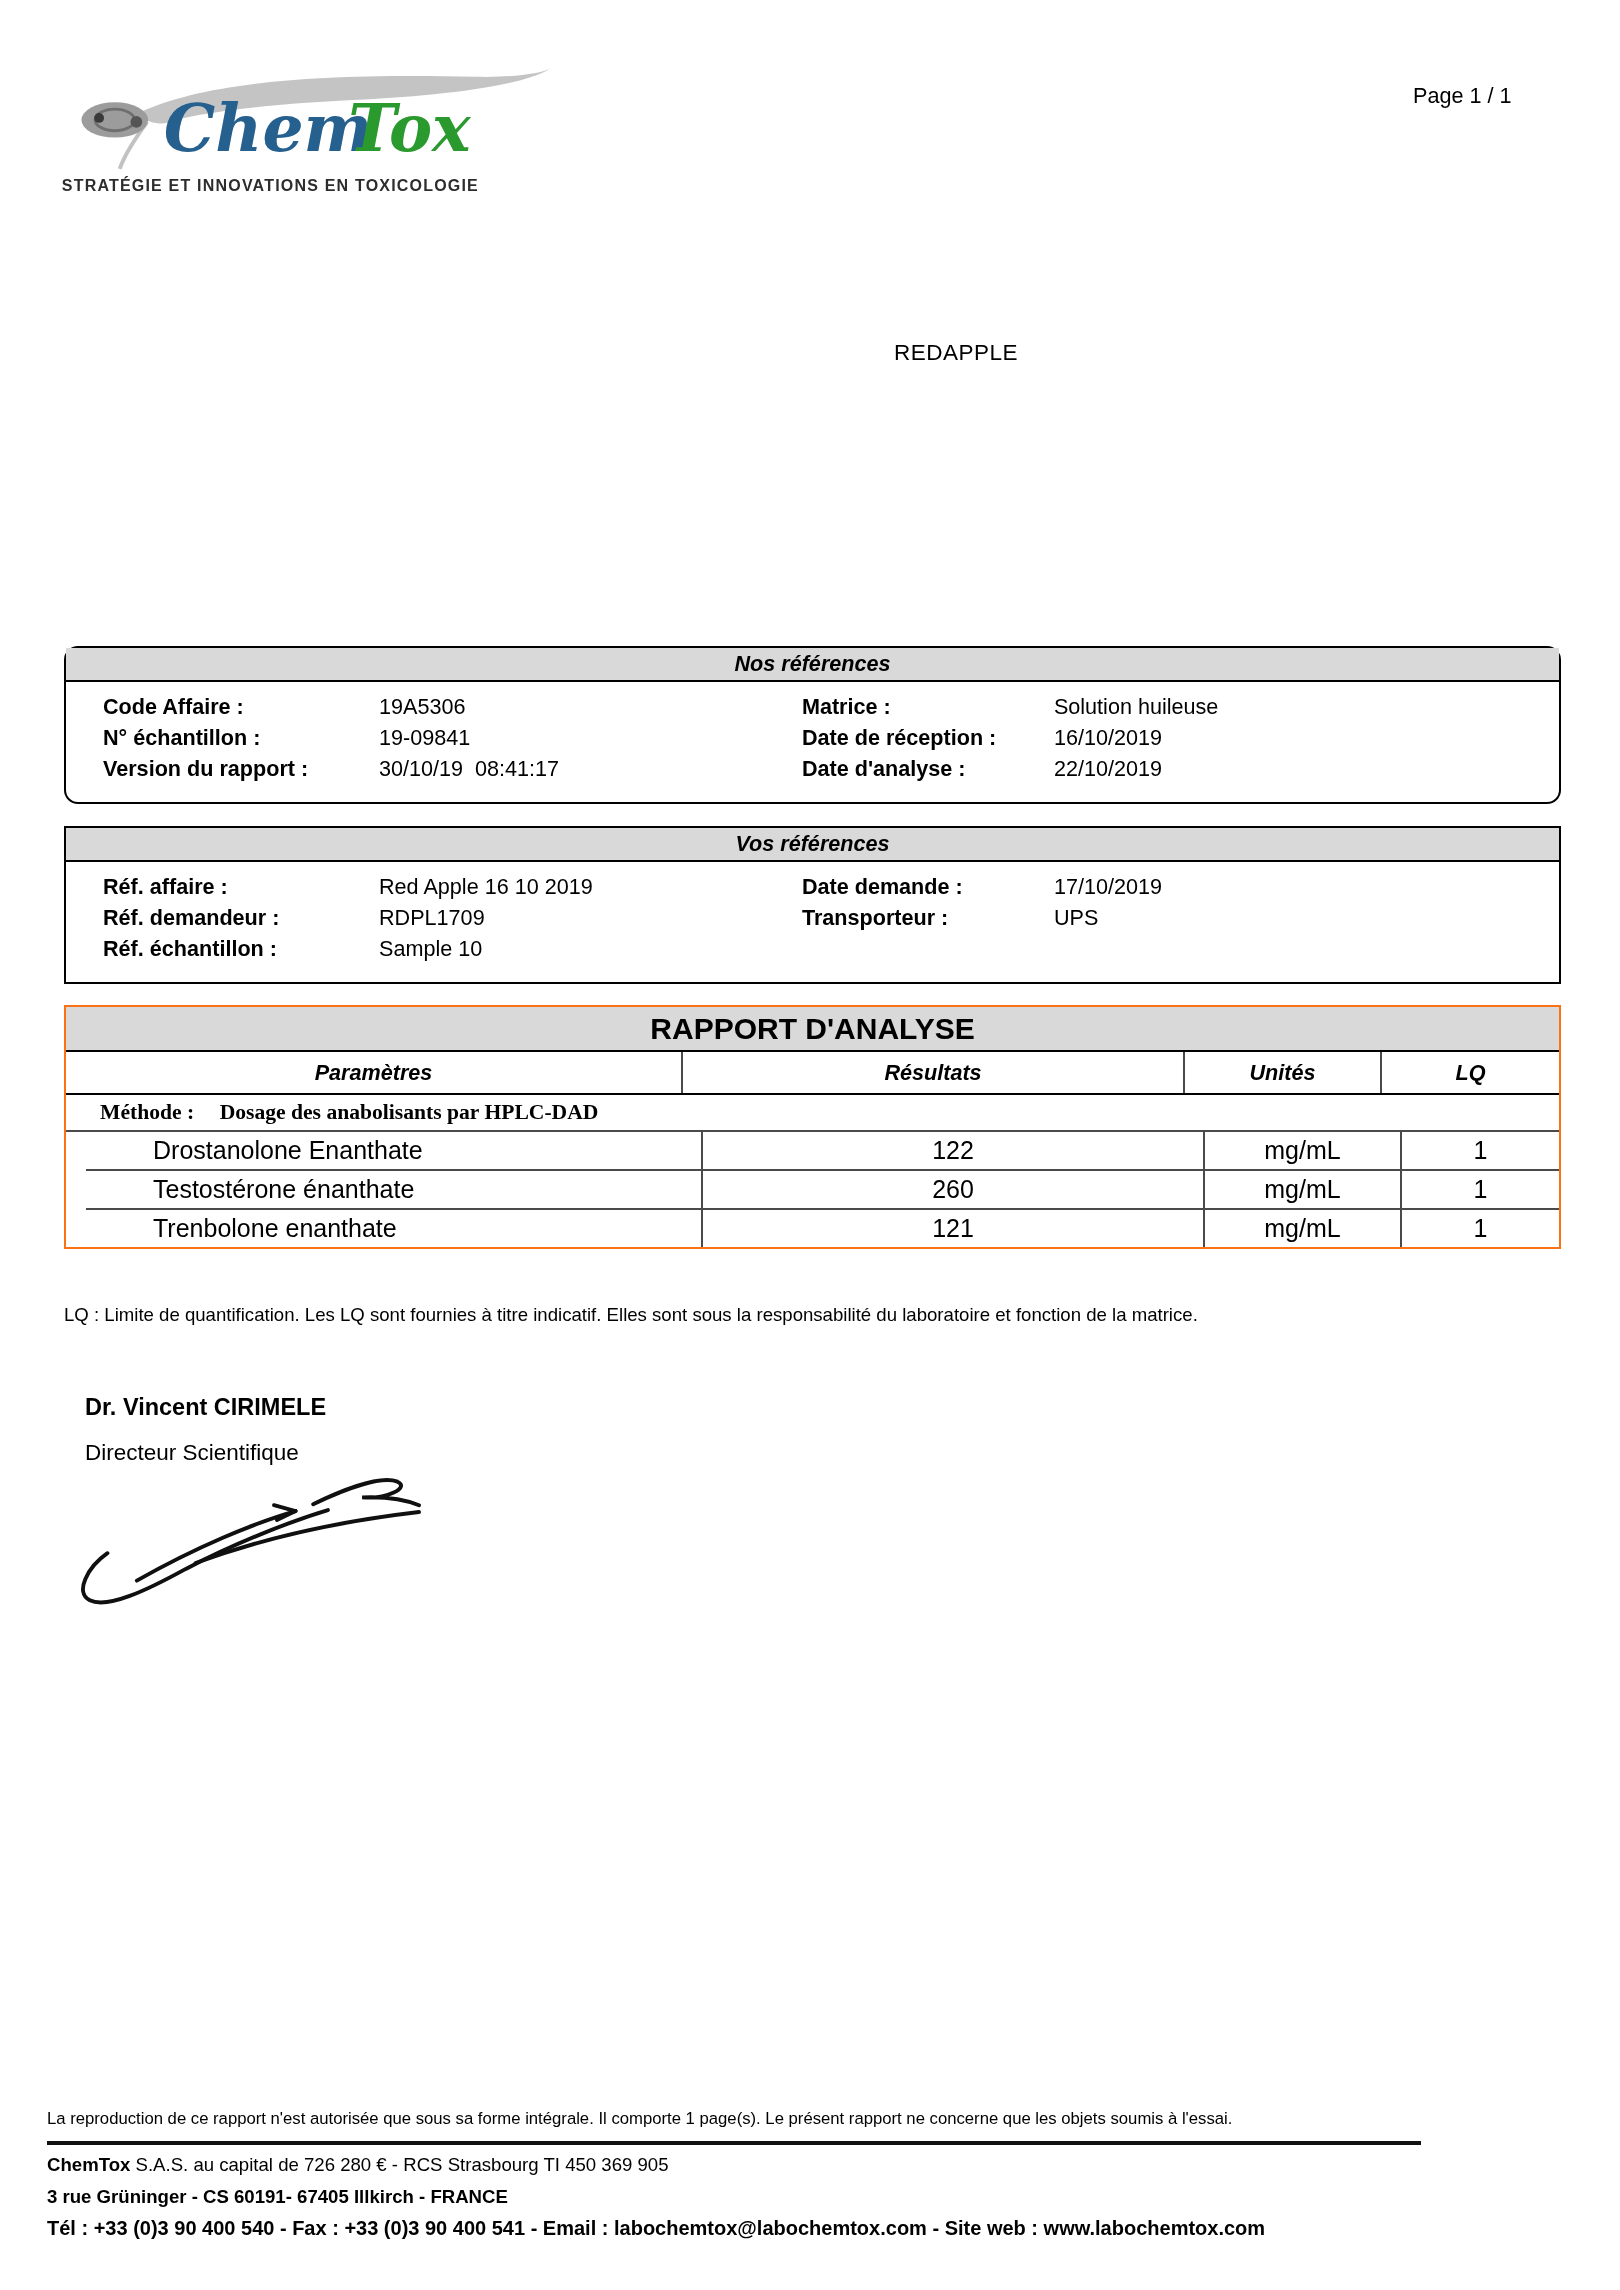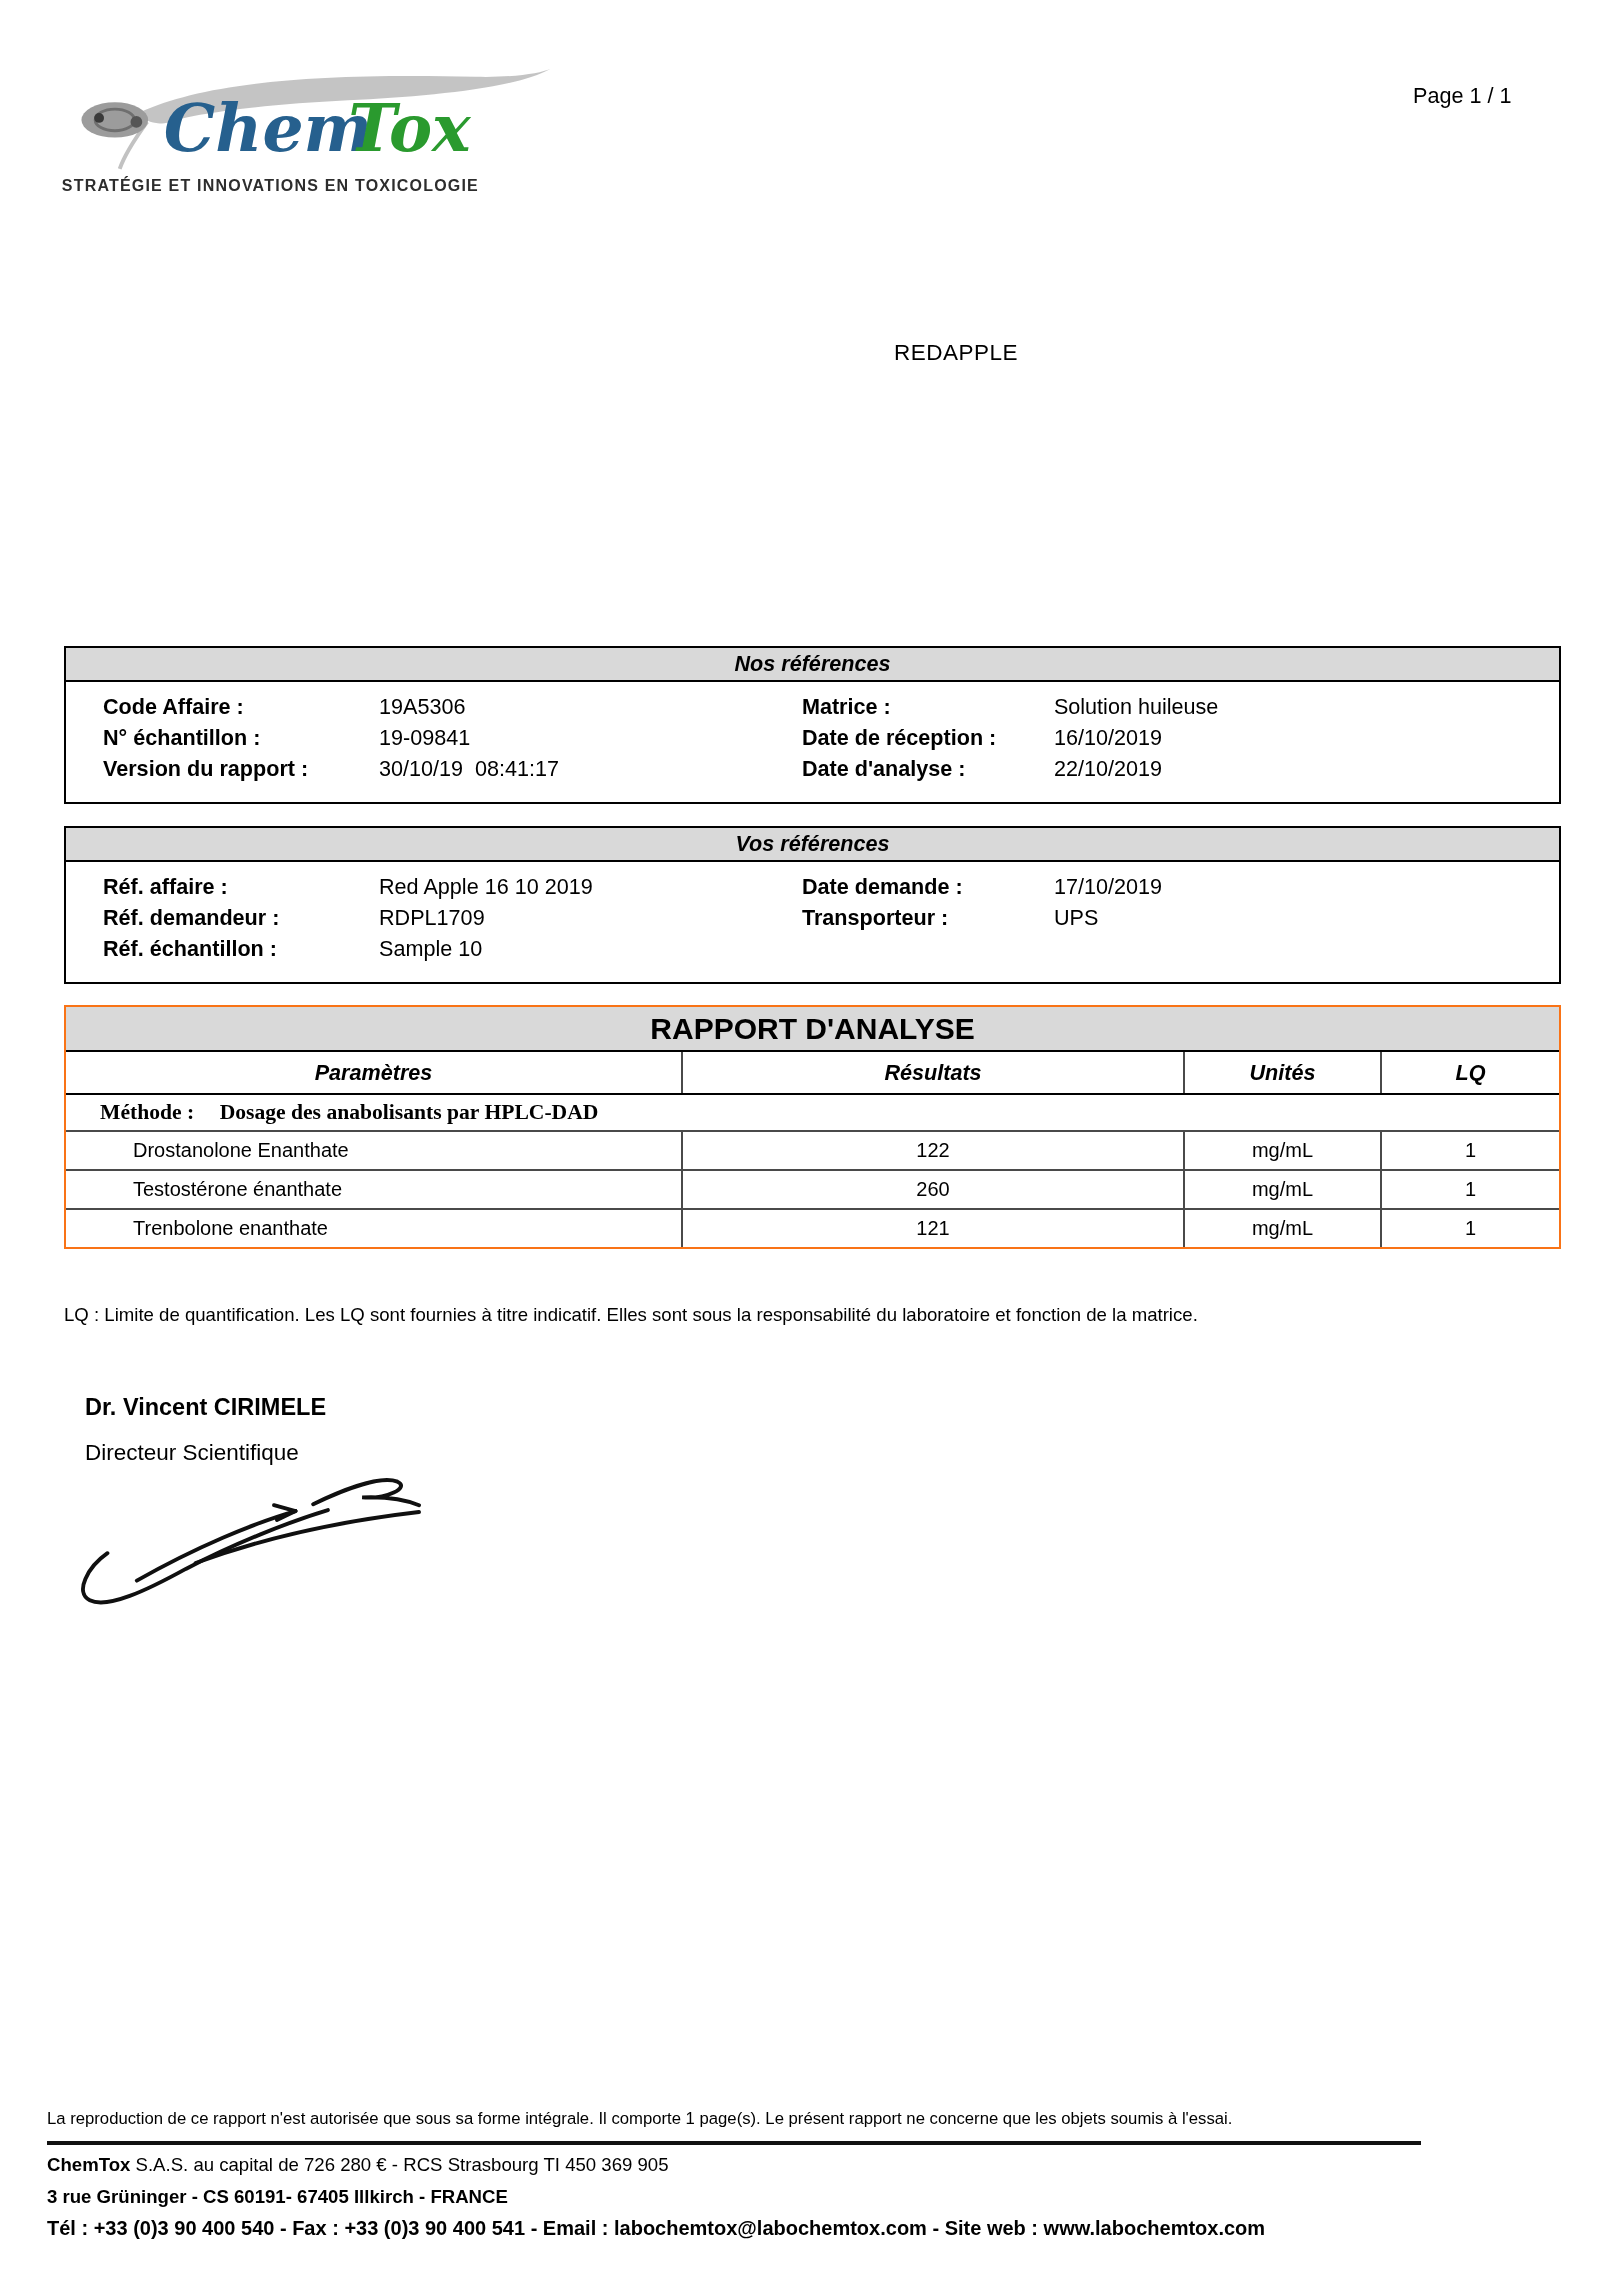--- a/index.html
+++ b/index.html
@@ -16,21 +16,21 @@
   .tagline {
     position:absolute; left:7.8px; top:116px; font-size:16px; letter-spacing:1.2px;
     font-weight:600; color:#2d2d2d; white-space:nowrap;
   }
 
   .page-number { position:absolute; left:1413px; top:83px; font-size:21.6px; }
   .client-name { position:absolute; left:894px; top:340px; font-size:22.5px; letter-spacing:0.5px; }
 
   
   .ref-table { position:absolute; left:64px; width:1497px; border:2px solid #000; background:#fff; }
-  #nos-ref { top:646px; }
+  #nos-ref { top:646px;border-radius:14px; }
   #vos-ref { top:826px; }
   .ref-header {
     height:34px; line-height:31px; background:#d9d9d9; border-bottom:2px solid #000;
     font-weight:bold; font-style:italic; font-size:21.6px; text-align:center;
   }
   .ref-body { display:flex; padding:9.8px 0 17.6px 0; }
   .ref-col { display:flex; flex-direction:column; }
   .ref-col.left { width:48.5%; padding-left:37px; }
   .ref-col.right { flex:1; padding-left:11.8px; }
   .ref-row { height:31px; display:flex; align-items:center; font-size:21.6px; }
@@ -47,21 +47,21 @@
   }
   .an-head { display:grid; grid-template-columns:617px 502px 197px 1fr; height:43px; border-bottom:2px solid #000; }
   .an-head .hc {
     display:flex; align-items:center; justify-content:center;
     font-weight:bold; font-style:italic; font-size:21.6px; border-right:2px solid #4a4a4a;
   }
   .an-head .hc:last-child { border-right:none; }
   .method-row { height:37px; display:flex; align-items:center; font-size:21.6px; font-weight:bold; border-bottom:2px solid #4a4a4a;font-family:Liberation Serif, serif; }
   .m-lbl { margin-left:34px; }
   .m-val { margin-left:25.5px; }
-  .an-row { display:grid; grid-template-columns:617px 502px 197px 1fr; height:39px; border-bottom:2px solid #4a4a4a; font-size:20px; }
+  .an-row { display:grid; grid-template-columns:617px 502px 197px 1fr; height:39px; border-bottom:2px solid #4a4a4a; font-size:25px;margin-left:20px; }
   .an-row:last-child { height:37px; border-bottom:none; }
   .an-row .cell { display:flex; align-items:center; justify-content:center; border-right:2px solid #4a4a4a; }
   .an-row .cell.param { justify-content:flex-start; padding-left:67px; }
   .an-row .cell:last-child { border-right:none; }
 
   .footnote { position:absolute; left:64px; top:1262px; font-size:18.6px;margin-top:42px; }
 
   
   .signer-name  { position:absolute; left:85px; top:1394px; font-size:23.5px; font-weight:bold; }
   .signer-title { position:absolute; left:85px; top:1440px; font-size:22.5px; }

